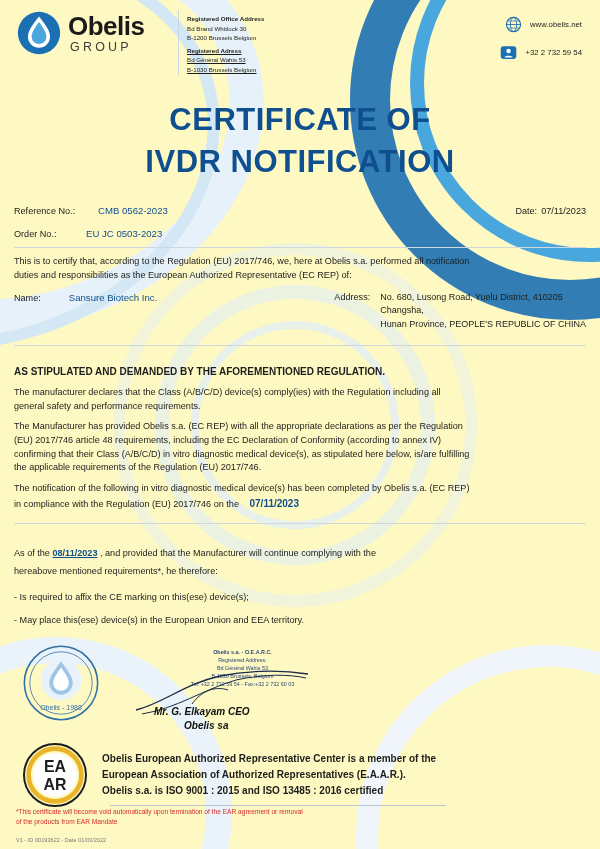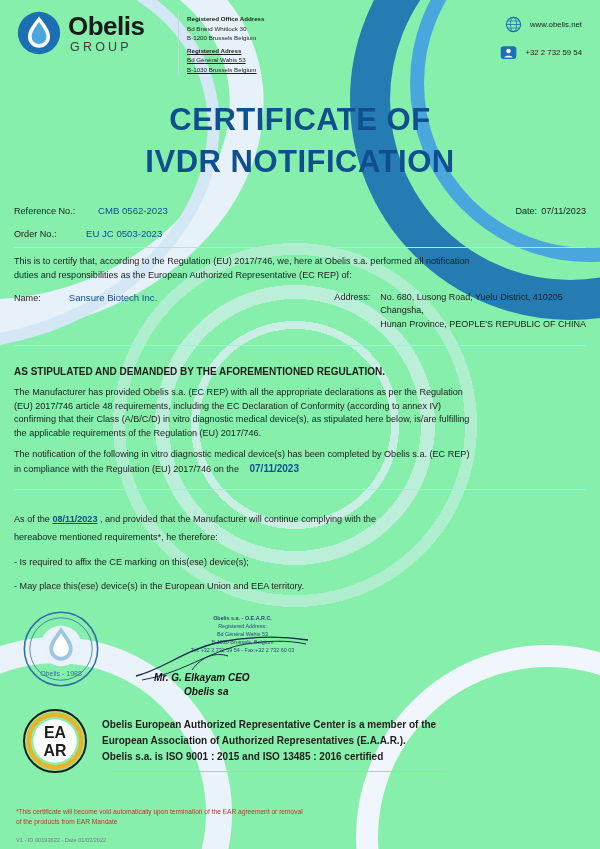--- a/index.html
+++ b/index.html
@@ -9,21 +9,21 @@
   }
   body {
     font-family: "Liberation Sans", sans-serif;
     color: #1d1d1b;
   }
   #page {
     position: relative;
     width: 600px;
     height: 849px;
     overflow: hidden;
-    background: #86efac;
+    background: #fef9c3;
   }
 
   
   .bg-layer {
     position: absolute;
     inset: 0;
     overflow: hidden;
     pointer-events: none;
   }
   .watermark {
@@ -451,20 +451,24 @@
           <span style="display:block">Changsha,</span>
           <span style="display:block">Hunan Province, PEOPLE'S REPUBLIC OF CHINA</span>
         </span>
       </div>
     </div>
 
     <div class="hr" style="margin-top:14px;"></div>
 
     <div class="section-bold">AS STIPULATED AND DEMANDED BY THE AFOREMENTIONED REGULATION.</div>
 
+    <div class="p-block">
+      <div>The manufacturer declares that the Class (A/B/C/D) device(s) comply(ies) with the Regulation including all</div>
+      <div>general safety and performance requirements.</div>
+    </div>
 
     <div class="p-block">
       <div>The Manufacturer has provided Obelis s.a. (EC REP) with all the appropriate declarations as per the Regulation</div>
       <div>(EU) 2017/746 article 48 requirements, including the EC Declaration of Conformity (according to annex IV)</div>
       <div>confirming that their Class (A/B/C/D) in vitro diagnostic medical device(s), as stipulated here below, is/are fulfilling</div>
       <div>the applicable requirements of the Regulation (EU) 2017/746.</div>
     </div>
 
     <div class="p-block">
       <div>The notification of the following in vitro diagnostic medical device(s) has been completed by Obelis s.a. (EC REP)</div>

